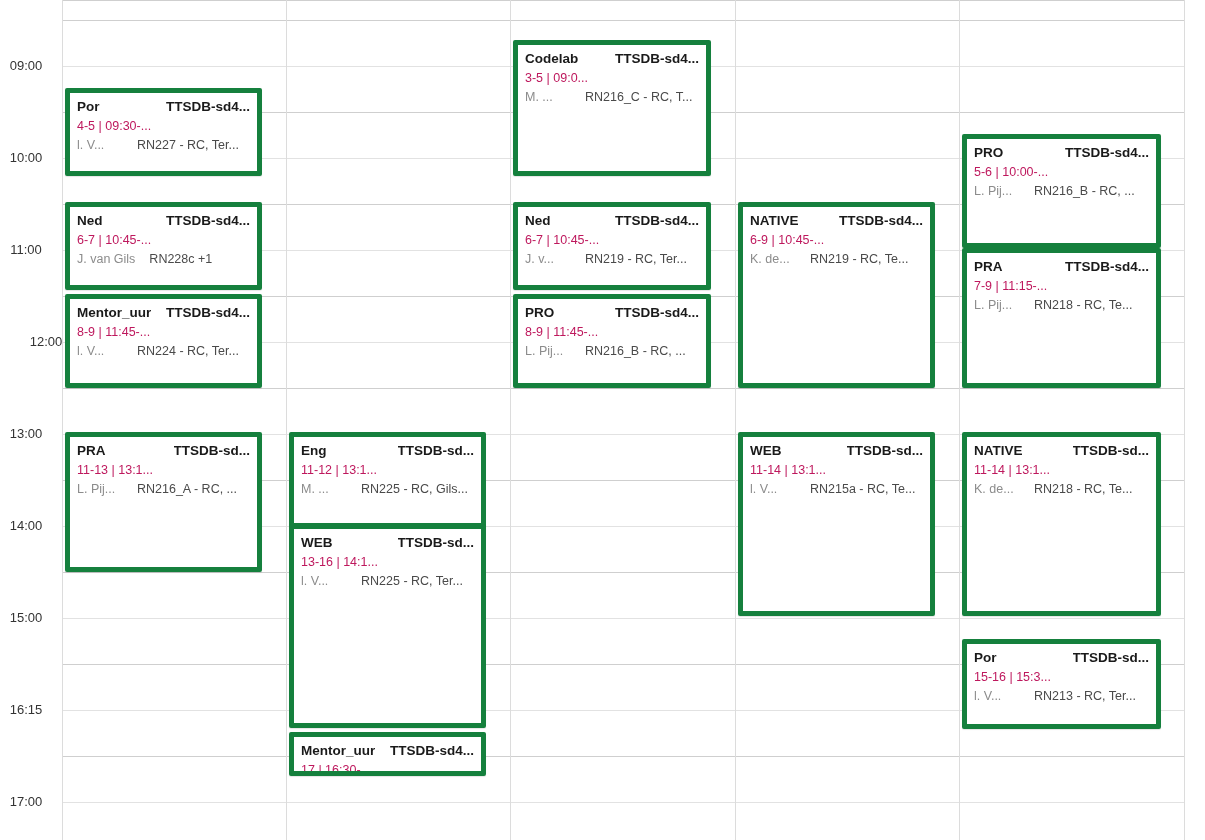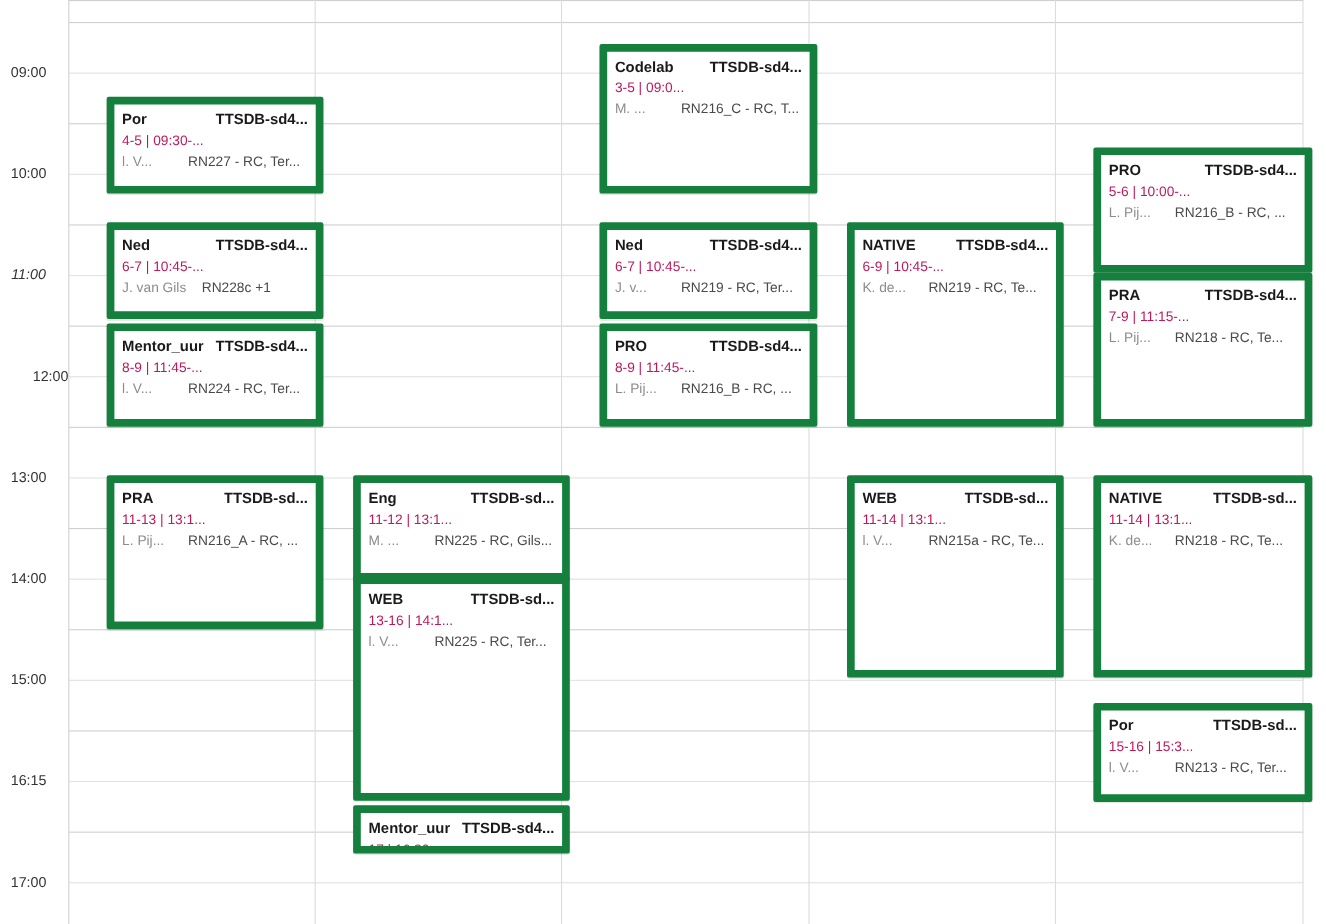--- a/index.html
+++ b/index.html
@@ -57,26 +57,25 @@
     width: 0;
     height: 840px;
     border-left: 1px solid #dcdcdc;
   }
 
   
   .event {
     position: absolute;
     box-sizing: border-box;
     background: #ffffff;
-    border: 7px solid #15803d;
+    border: 5px solid #15803d;
     border-radius: 2px;
     box-shadow: 0 1px 1px rgba(0,0,0,0.10);
     overflow: hidden;
     padding: 6px 7px 0 7px;
-    margin-left: 32px;
   }
   .ev-row1 {
     display: flex;
     justify-content: space-between;
     align-items: baseline;
     font-size: 13.5px;
     color: #1a1a1a;
     font-weight: 600;
     white-space: nowrap;
     line-height: 16px;
@@ -180,21 +179,21 @@
         <div class="vline" style="left: 62px;"></div>
         <div class="vline" style="left: 286px;"></div>
         <div class="vline" style="left: 510px;"></div>
         <div class="vline" style="left: 735px;"></div>
         <div class="vline" style="left: 959px;"></div>
         <div class="vline" style="left: 1184px;"></div>
       </div>
     <div id="time-labels">
         <div class="time-label" style="top: 59px;">09:00</div>
         <div class="time-label" style="top: 151px;">10:00</div>
-        <div class="time-label" style="top: 243px; font-style: italic;">11:00</div>
+        <div class="time-label" style="top: 243px;">11:00</div>
         <div class="time-label" style="top: 335px; margin-left: 20px;">12:00</div>
         <div class="time-label" style="top: 427px;">13:00</div>
         <div class="time-label" style="top: 519px;">14:00</div>
         <div class="time-label" style="top: 611px;">15:00</div>
         <div class="time-label" style="top: 703px;">16:15</div>
         <div class="time-label" style="top: 795px;">17:00</div>
       </div>
     <div id="events-layer">
         <div class="event" style="left: 65px; width: 197px; top: 88px; height: 88px;">
           <div class="ev-row1">

